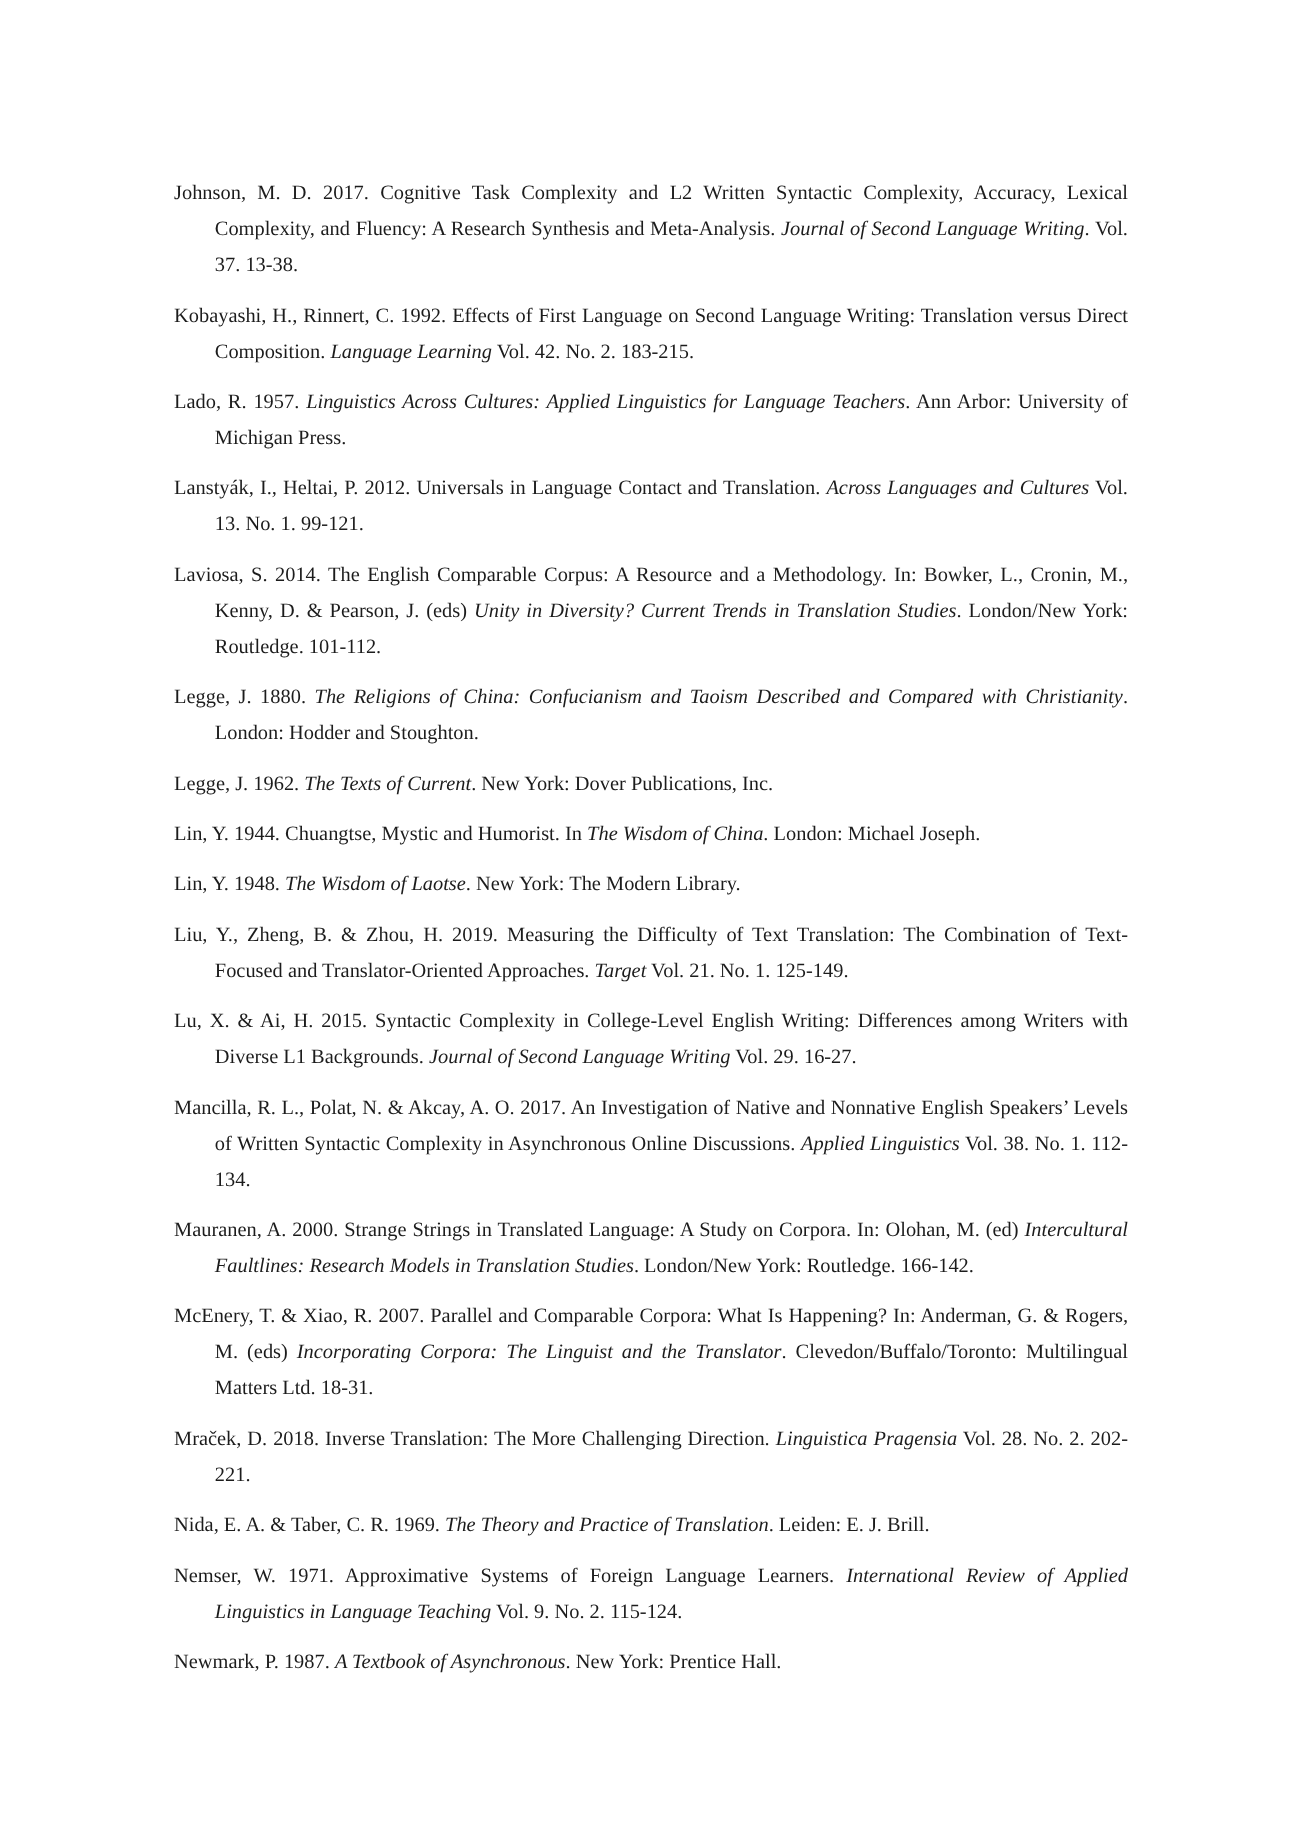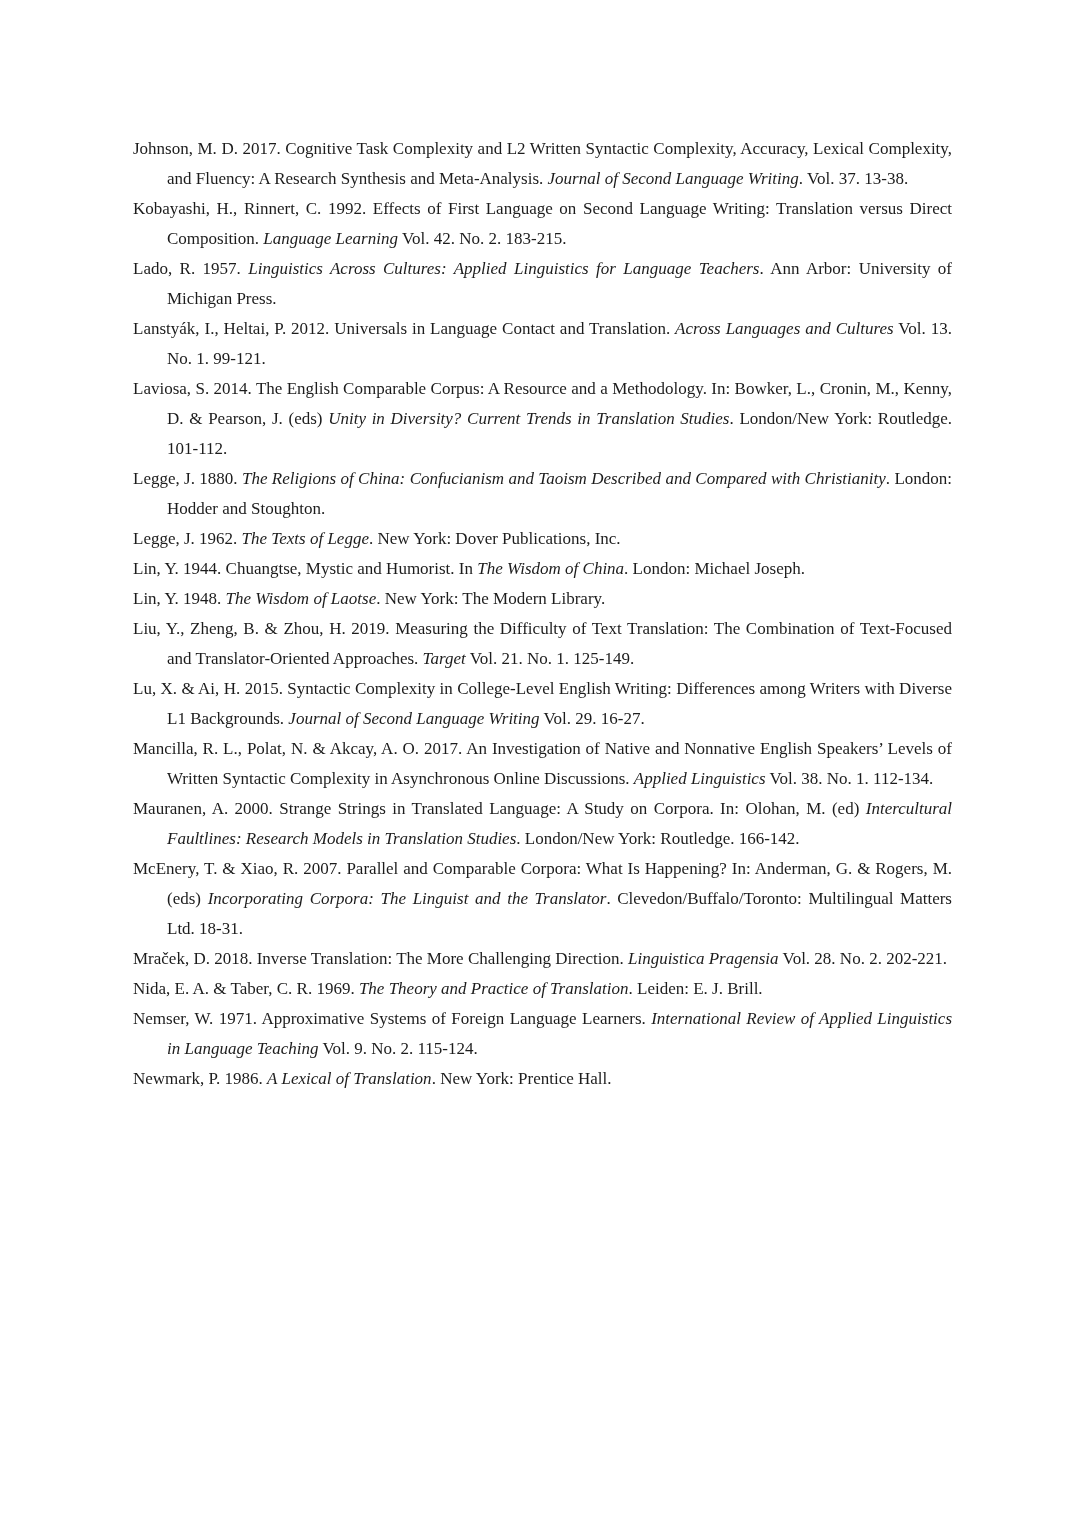--- a/index.html
+++ b/index.html
@@ -12,47 +12,47 @@
     height: 1527px;
     background: #ffffff;
     box-sizing: border-box;
     padding: 134px 128px 40px 133px;
     font-family: "Liberation Serif", "DejaVu Serif", serif;
     font-size: 17px;
     color: #1c1c1c;
     overflow: hidden;
   }
   .ref {
-    margin: 0;
+    margin: 12px;
     text-align: justify;
     line-height: 30px;
     padding-left: 34px;
     text-indent: -34px;
   }
   .ref i {
     font-style: italic;
   }
 </style>
 </head>
 <body>
 
 <div class="page">
   <div id="references-list">
       <p class="ref"><span>Johnson, M. D. 2017. Cognitive Task Complexity and L2 Written Syntactic Complexity, Accuracy, Lexical Complexity, and Fluency: A Research Synthesis and Meta-Analysis. </span><i>Journal of Second Language Writing</i><span>. Vol. 37. 13-38.</span></p>
       <p class="ref"><span>Kobayashi, H., Rinnert, C. 1992. Effects of First Language on Second Language Writing: Translation versus Direct Composition. </span><i>Language Learning</i><span> Vol. 42. No. 2. 183-215.</span></p>
       <p class="ref"><span>Lado, R. 1957. </span><i>Linguistics Across Cultures: Applied Linguistics for Language Teachers</i><span>. Ann Arbor: University of Michigan Press.</span></p>
       <p class="ref"><span>Lanstyák, I., Heltai, P. 2012. Universals in Language Contact and Translation. </span><i>Across Languages and Cultures</i><span> Vol. 13. No. 1. 99-121.</span></p>
       <p class="ref"><span>Laviosa, S. 2014. The English Comparable Corpus: A Resource and a Methodology. In: Bowker, L., Cronin, M., Kenny, D. &amp; Pearson, J. (eds) </span><i>Unity in Diversity? Current Trends in Translation Studies</i><span>. London/New York: Routledge. 101-112.</span></p>
       <p class="ref"><span>Legge, J. 1880. </span><i>The Religions of China: Confucianism and Taoism Described and Compared with Christianity</i><span>. London: Hodder and Stoughton.</span></p>
-      <p class="ref"><span>Legge, J. 1962. </span><i>The Texts of Legge</i><span>. New York: Dover Publications, Inc.</span></p>
+      <p class="ref"><span>Legge, J. 1962. </span><i>The Texts of Current</i><span>. New York: Dover Publications, Inc.</span></p>
       <p class="ref"><span>Lin, Y. 1944. Chuangtse, Mystic and Humorist. In </span><i>The Wisdom of China</i><span>. London: Michael Joseph.</span></p>
       <p class="ref"><span>Lin, Y. 1948. </span><i>The Wisdom of Laotse</i><span>. New York: The Modern Library.</span></p>
       <p class="ref"><span>Liu, Y., Zheng, B. &amp; Zhou, H. 2019. Measuring the Difficulty of Text Translation: The Combination of Text-Focused and Translator-Oriented Approaches. </span><i>Target</i><span> Vol. 21. No. 1. 125-149.</span></p>
       <p class="ref"><span>Lu, X. &amp; Ai, H. 2015. Syntactic Complexity in College-Level English Writing: Differences among Writers with Diverse L1 Backgrounds. </span><i>Journal of Second Language Writing</i><span> Vol. 29. 16-27.</span></p>
       <p class="ref"><span>Mancilla, R. L., Polat, N. &amp; Akcay, A. O. 2017. An Investigation of Native and Nonnative English Speakers’ Levels of Written Syntactic Complexity in Asynchronous Online Discussions. </span><i>Applied Linguistics</i><span> Vol. 38. No. 1. 112-134.</span></p>
       <p class="ref"><span>Mauranen, A. 2000. Strange Strings in Translated Language: A Study on Corpora. In: Olohan, M. (ed) </span><i>Intercultural Faultlines: Research Models in Translation Studies</i><span>. London/New York: Routledge. 166-142.</span></p>
       <p class="ref"><span>McEnery, T. &amp; Xiao, R. 2007. Parallel and Comparable Corpora: What Is Happening? In: Anderman, G. &amp; Rogers, M. (eds) </span><i>Incorporating Corpora: The Linguist and the Translator</i><span>. Clevedon/Buffalo/Toronto: Multilingual Matters Ltd. 18-31.</span></p>
       <p class="ref"><span>Mraček, D. 2018. Inverse Translation: The More Challenging Direction. </span><i>Linguistica Pragensia</i><span> Vol. 28. No. 2. 202-221.</span></p>
       <p class="ref"><span>Nida, E. A. &amp; Taber, C. R. 1969. </span><i>The Theory and Practice of Translation</i><span>. Leiden: E. J. Brill.</span></p>
       <p class="ref"><span>Nemser, W. 1971. Approximative Systems of Foreign Language Learners. </span><i>International Review of Applied Linguistics in Language Teaching</i><span> Vol. 9. No. 2. 115-124.</span></p>
-      <p class="ref"><span>Newmark, P. 1986. </span><i>A Lexical of Translation</i><span>. New York: Prentice Hall.</span></p>
+      <p class="ref"><span>Newmark, P. 1987. </span><i>A Textbook of Asynchronous</i><span>. New York: Prentice Hall.</span></p>
     </div>
 </div>
 
 </body></html>

